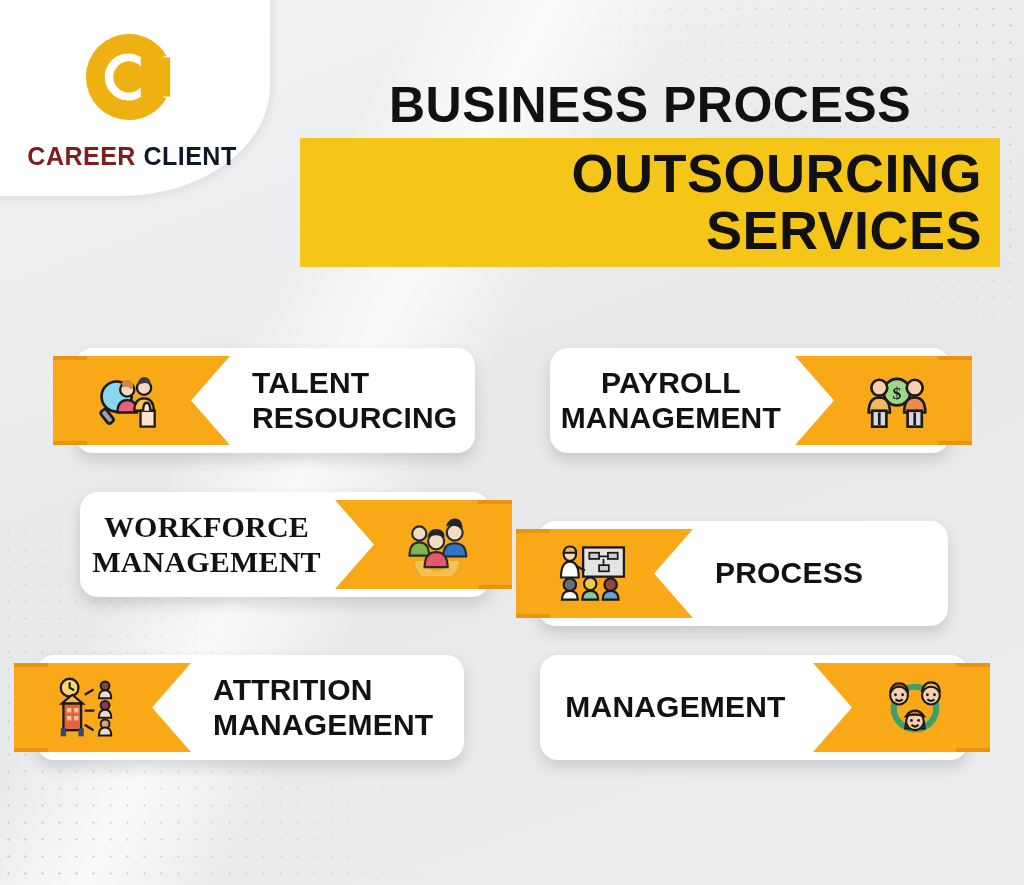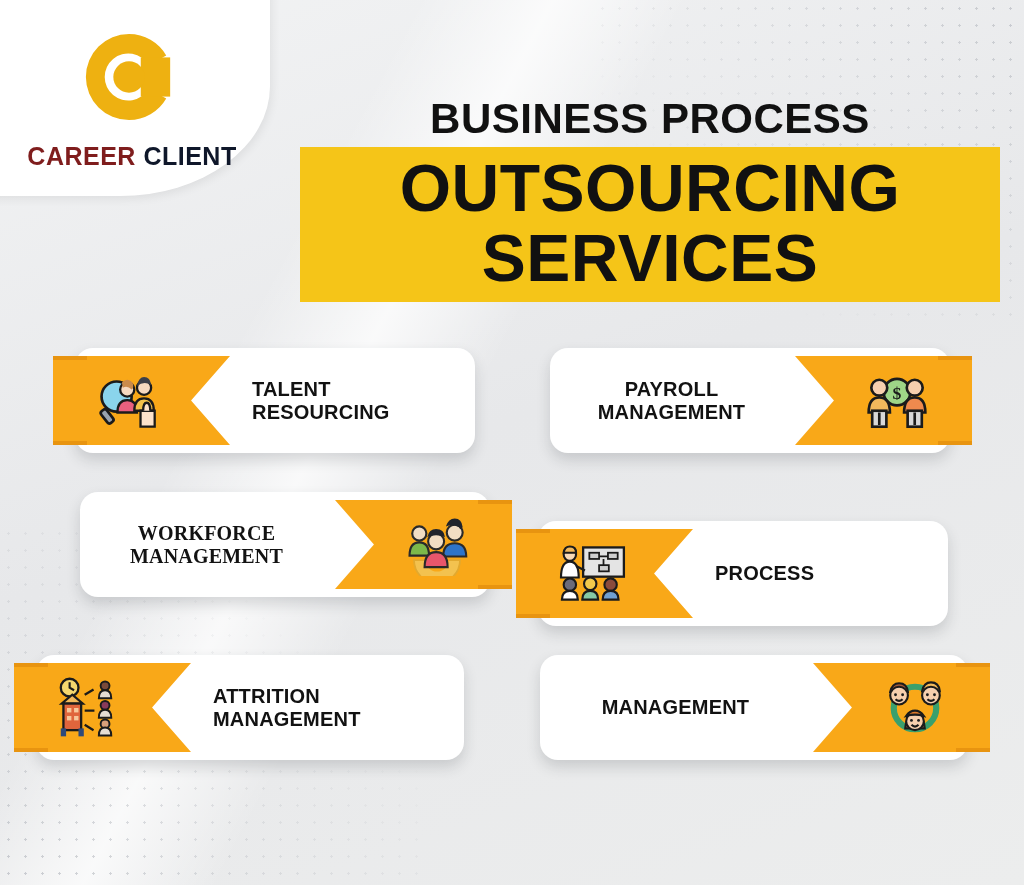--- a/index.html
+++ b/index.html
@@ -57,34 +57,33 @@
   }
   .wm-career { color:#7f1d1d; }
   .wm-client { color:#0f172a; }
 
   
   #title-block {
     position:absolute; left:300px; top:78px;
     width:700px; z-index:4;
   }
   #title-line1 {
-    font-size:42px; font-weight:bold; color:#111;
+    font-size:50px; font-weight:bold; color:#111;
     letter-spacing:.5px; text-align:center;
     line-height:1.08;
-    margin-top:18px;
   }
   #title-line2-bar {
     margin-top:6px;
     background:#f5c518;
     padding:7px 18px 9px 18px;
     text-align:center;
   }
   #title-line2 {
-    font-size:66px; font-weight:bold; color:#111;
-    letter-spacing:.5px; line-height:1.05;
+    font-size:54px; font-weight:bold; color:#111;
+    letter-spacing:.5px; line-height:1.05;text-align:right;
   }
 
   
   .card {
     position:absolute;
     height:105px;
     background:#ffffff;
     border-radius:18px;
     box-shadow:0 7px 14px rgba(40,45,55,.17);
     z-index:3;
@@ -126,21 +125,21 @@
   .card.ribbon-left  .ribbon-fold.bottom { border-top-left-radius:0; border-bottom-left-radius:6px; }
   .card.ribbon-right .ribbon-fold.bottom { border-top-right-radius:0; border-bottom-right-radius:6px; }
 
   .ribbon-icon { width:74px; height:62px; display:block; }
   .card.ribbon-left  .ribbon-icon { margin-right:26px; }
   .card.ribbon-right .ribbon-icon { margin-left:26px; }
 
   
   .card-label {
     flex:1 1 auto;
-    font-size:20px; font-weight:bold; color:#121212;
+    font-size:30px; font-weight:bold; color:#121212;
     line-height:1.14; letter-spacing:.2px;
     padding:0 14px;
   }
   .card.ribbon-left  .card-label { text-align:left;  padding-left:22px; }
   .card.ribbon-right .card-label { text-align:center;  padding-left:12px; }
   .card-label .l2 { display:block; }
 </style>
 </head>
 <body>
 

